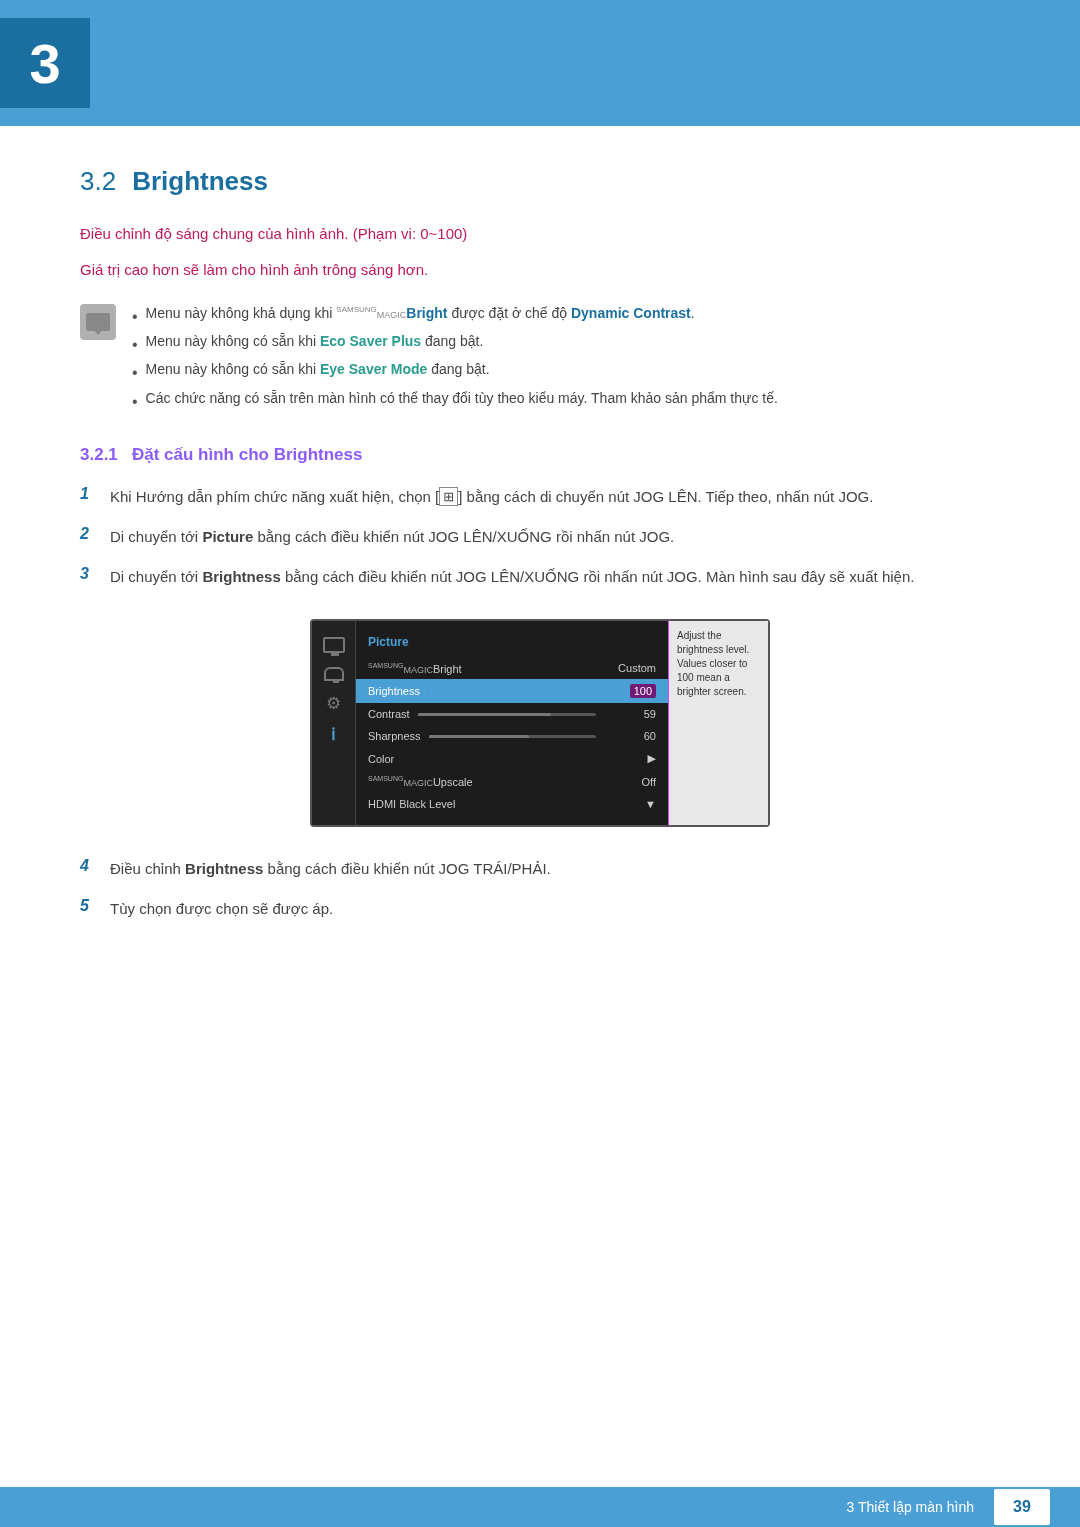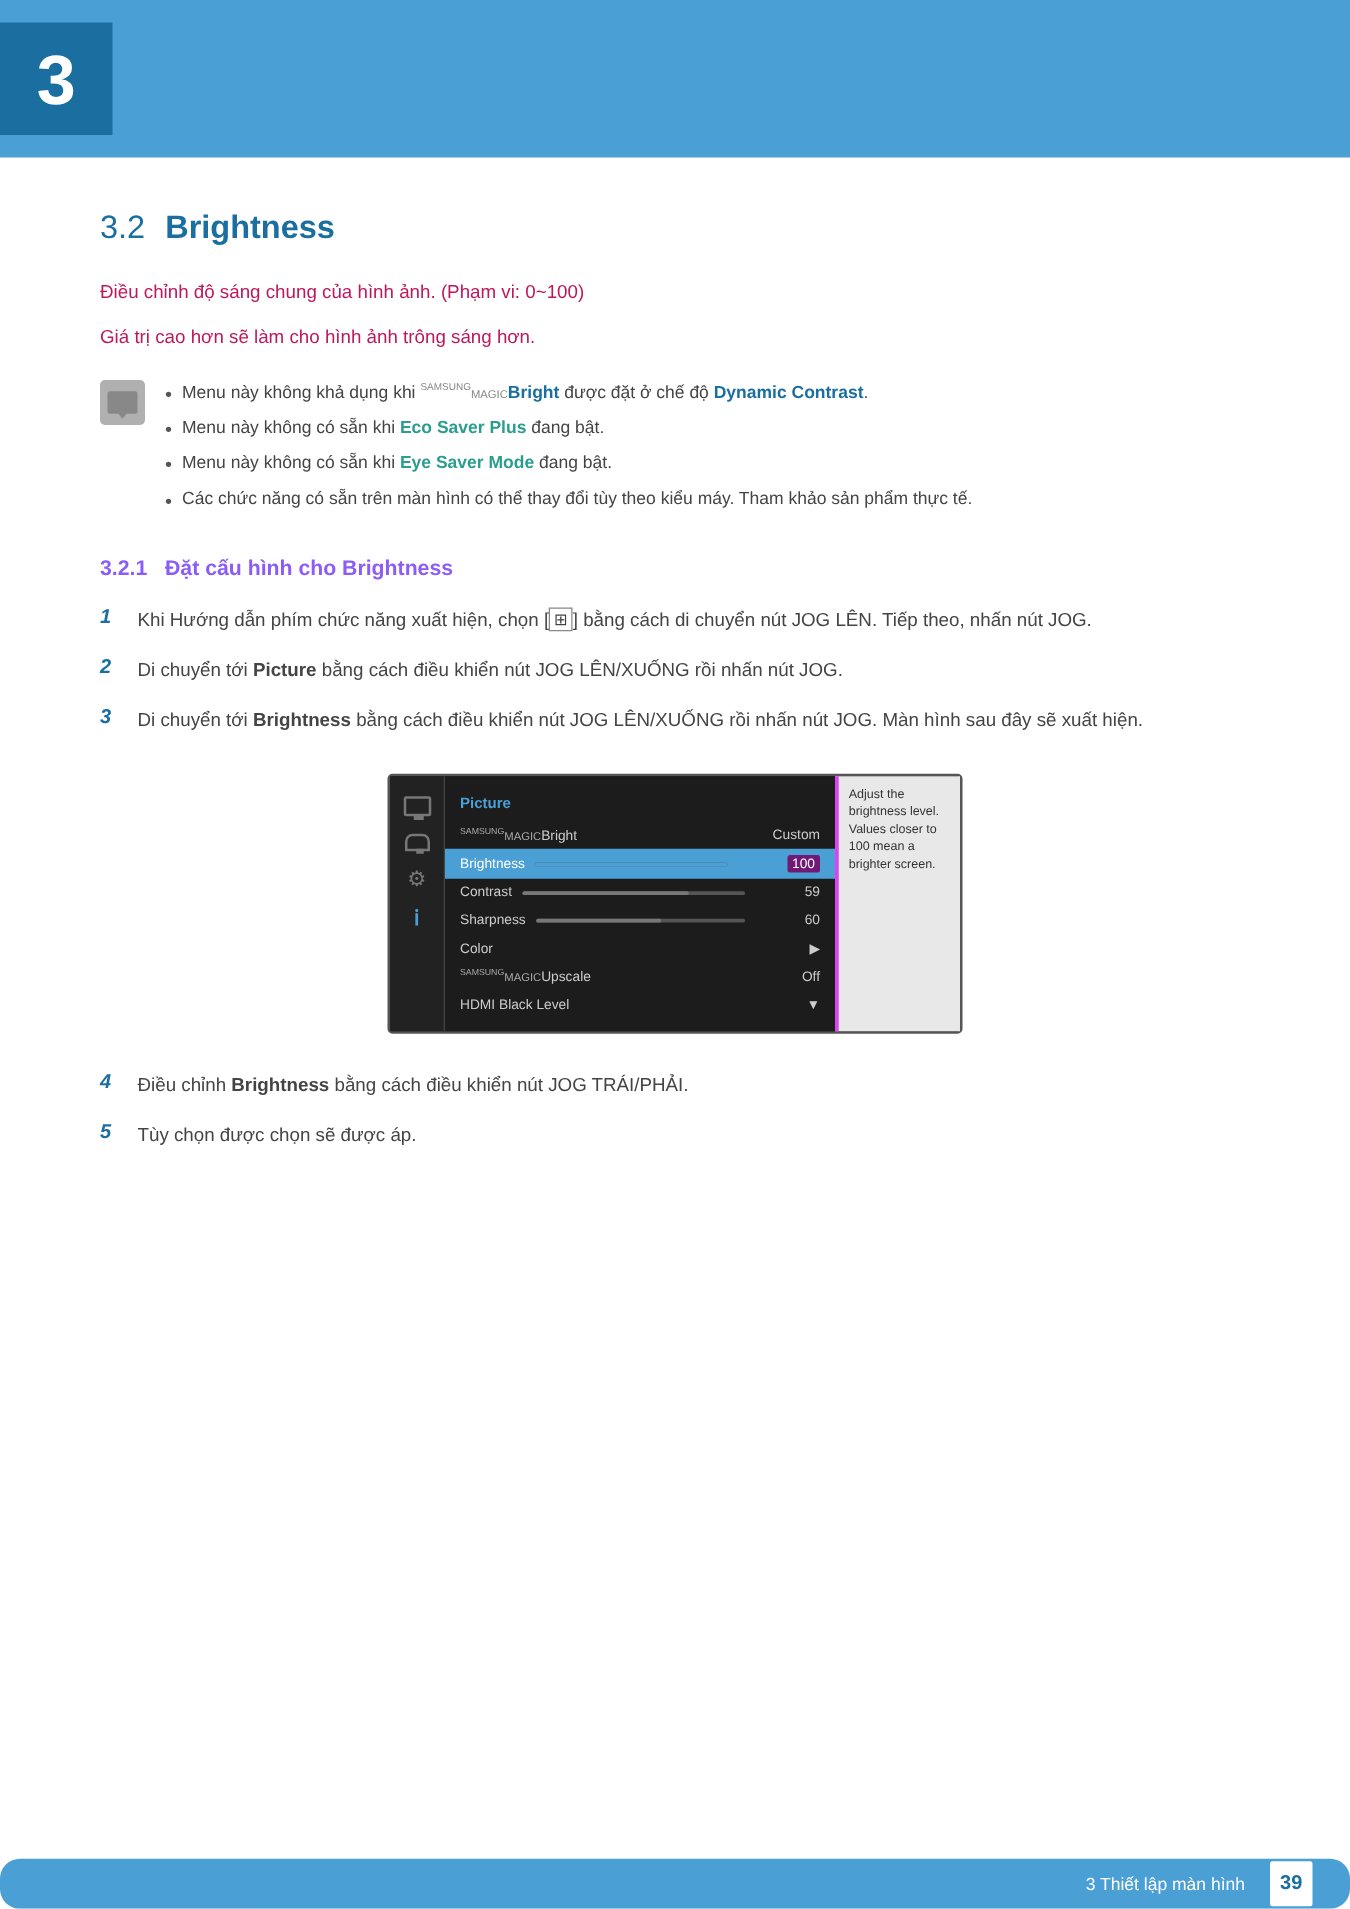--- a/index.html
+++ b/index.html
@@ -235,48 +235,47 @@
     .bar-fill.high { background: #777; width: 75%; }
     .bar-fill.med { background: #777; width: 60%; }
 
     .monitor-tooltip {
       width: 100px;
       background: #e8e8e8;
       padding: 8px;
       font-size: 10px;
       color: #333;
       line-height: 1.4;
-      border-left: 3px solid #d946ef;
+      border-left: 1px solid #d946ef;
     }
 
     
     .page-footer {
       position: absolute;
       bottom: 0;
       left: 0;
       right: 0;
       background: #4a9fd4;
       height: 40px;
       display: flex;
       align-items: center;
       justify-content: flex-end;
       padding: 0 30px;
       gap: 20px;
-      border-radius: 16px;
     }
     .footer-text {
       color: #fff;
       font-size: 14px;
     }
     .footer-page {
       background: #fff;
       color: #1a6fa0;
       font-weight: bold;
       font-size: 16px;
-      width: 34px;
+      width: 56px;
       height: 36px;
       display: flex;
       align-items: center;
       justify-content: center;
       border-radius: 2px;
     }
 
     
     .chapter-bg {
       position: relative;

